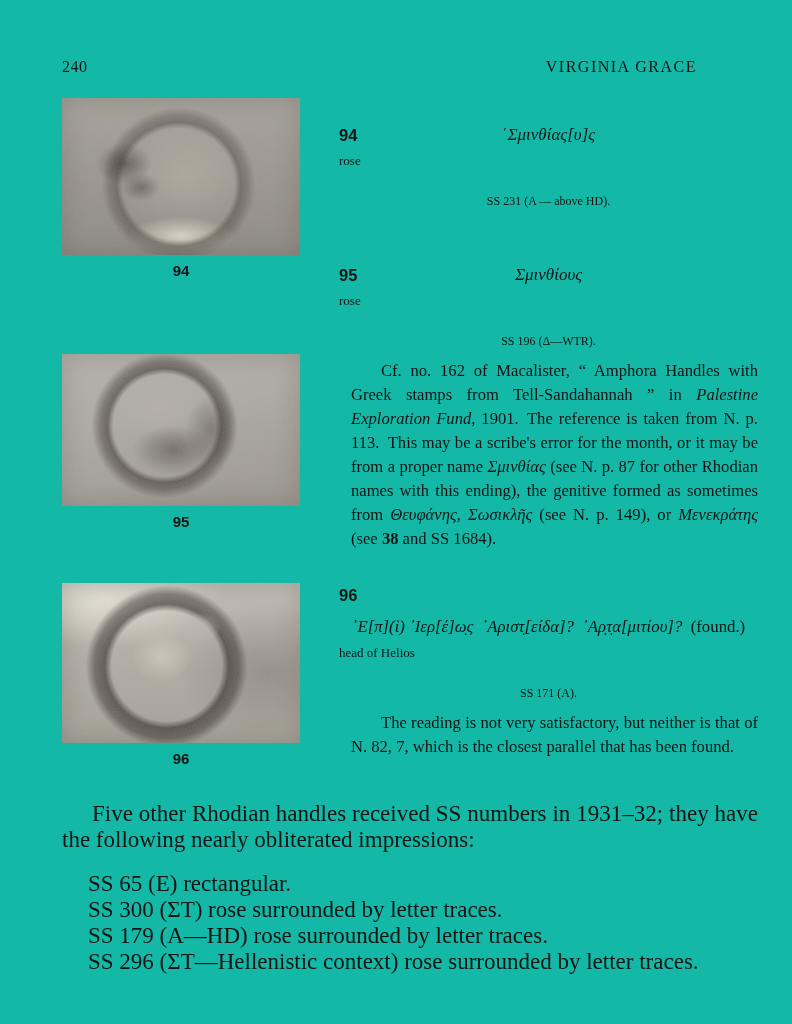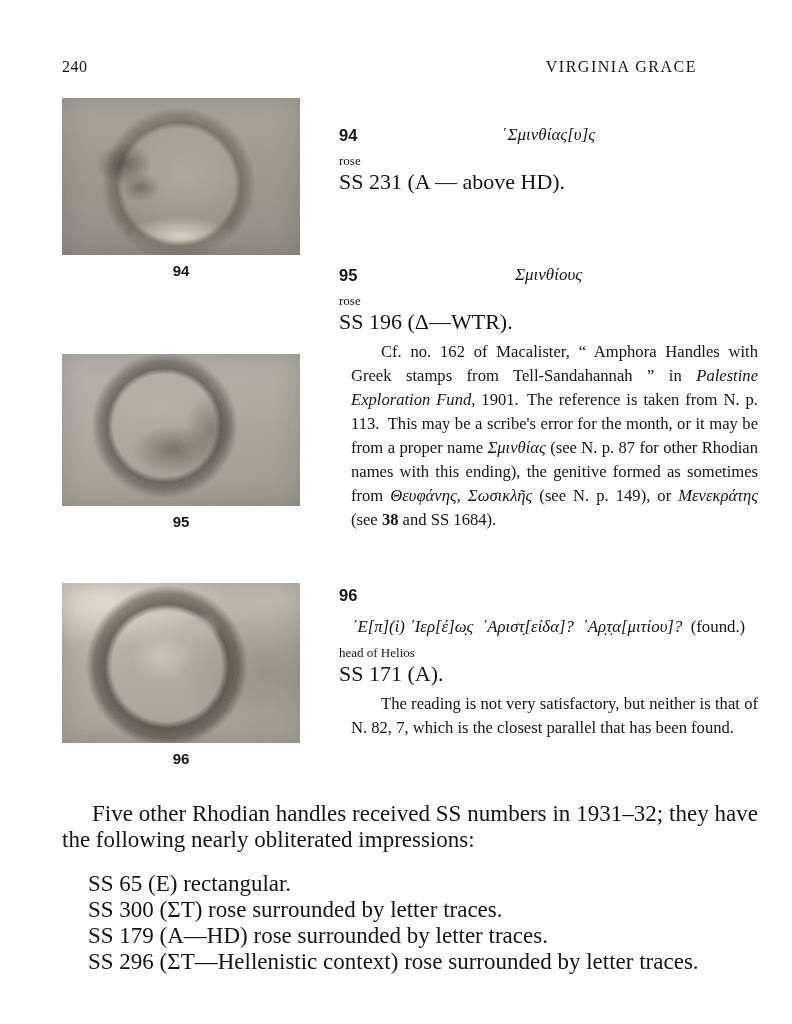--- a/index.html
+++ b/index.html
@@ -1,20 +1,20 @@
 <!DOCTYPE html>
 <html><head>
 <meta charset="utf-8">
 <style>
   html,body{margin:0;padding:0;background:#e8e8e8;}
   .page{
     position:relative;
     width:792px;height:1024px;
     margin:0 auto;
-    background:#ffffff;
+    background:#14b8a6;
     font-family:"Liberation Serif", serif;
     color:#141414;
     overflow:hidden;
   }
   
   .pagehead{position:absolute;top:58px;left:62px;right:35px;height:22px;}
   .pagenum{position:absolute;left:0;top:0;font-size:16px;letter-spacing:.5px;}
   .runhead{position:absolute;left:0;right:60px;top:0;text-align:right;
     font-size:16px;letter-spacing:1.5px;}
   
@@ -50,21 +50,21 @@
   .entry-head{position:relative;text-align:center;line-height:22px;font-size:17px;}
   .entry-num{position:absolute;left:0;top:0;
     font-family:"Liberation Sans", sans-serif;font-weight:700;font-size:16.5px;}
   .entry-num-block{
     font-family:"Liberation Sans", sans-serif;font-weight:700;font-size:16.5px;
     line-height:22px;}
   .greek, .it{font-style:italic;}
   .bf{font-weight:700;}
   .entry-greek-line{text-align:center;line-height:22px;margin-top:10px;font-size:16.8px;}
   .entry-device{text-align:left;font-size:13px;line-height:20px;margin-top:5px;}
-  .entry-ss{line-height:22px;font-size:22px;}
+  .entry-ss{margin-top:19px;line-height:22px;font-size:12px;text-align:center;}
   .entry-body{margin:7px 0 0 12px;text-align:justify;text-indent:30px;line-height:24px;}
   
   .footer{position:absolute;left:62px;width:696px;font-size:23px;}
   .footer-para{margin:0;text-indent:30px;text-align:justify;line-height:26px;}
   .footer-list{margin-top:18px;padding-left:26px;}
   .footer-item{margin:0;line-height:26px;white-space:nowrap;}
 </style>
 </head>
 <body>
 

